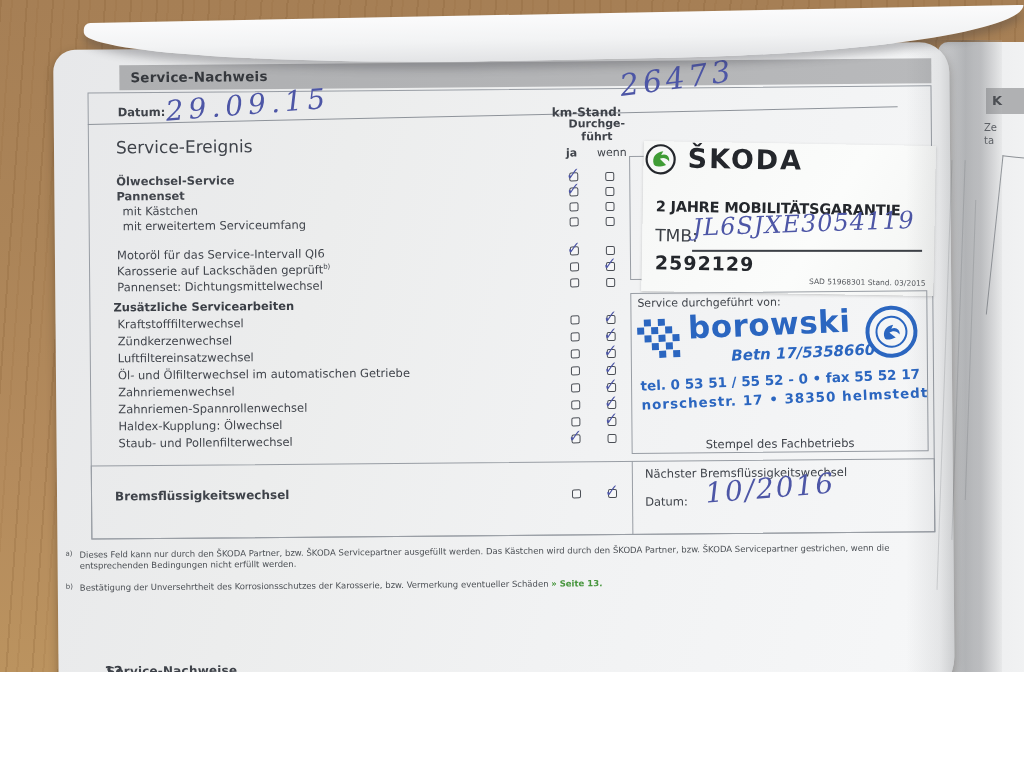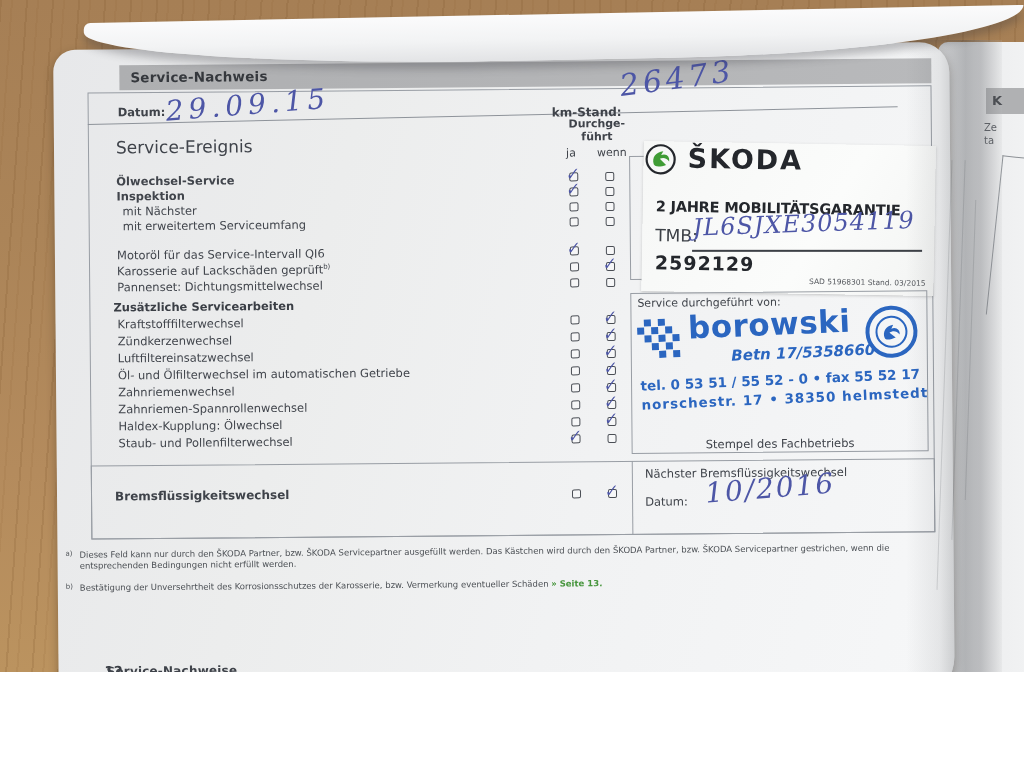--- a/index.html
+++ b/index.html
@@ -59,21 +59,21 @@
 
   
   .formbox{position:absolute;left:34px;top:43px;width:844px;height:447px;border:1px solid #989da4;}
   .slantline{position:absolute;left:34px;top:69px;width:810px;height:1px;background:#8e939a;transform:rotate(-0.75deg);}
 
   .lab{position:absolute;color:#3f434a;}
   .datum-label{left:64px;top:56px;font-size:11.5px;font-weight:bold;}
   .km-label{left:498px;top:60px;font-size:12px;font-weight:bold;}
   .ereignis-label{left:62px;top:88px;font-size:17px;}
   .durch{left:500px;top:72px;width:86px;text-align:center;font-size:11px;font-weight:bold;line-height:1.2;}
-  .ja-label{left:512px;top:101px;font-size:11px;}
+  .ja-label{left:512px;top:101px;font-size:11px;font-weight:bold;}
   .nein-label{left:543px;top:101px;font-size:11px;}
 
   
   .hand{font-family:"DejaVu Serif","Liberation Serif",serif;font-style:italic;color:#4d56a6;position:absolute;}
   .hw-date{left:112px;top:40px;font-size:28px;letter-spacing:5px;transform:rotate(-4deg);}
   .hw-km{left:566px;top:16px;font-size:30px;letter-spacing:4px;transform:rotate(-7deg);}
   .hw-next{left:648px;top:428px;font-size:28px;letter-spacing:2px;transform:rotate(-4deg);}
 
   
   .cl-row{position:absolute;left:0;width:590px;height:15px;}
@@ -163,28 +163,28 @@
     <div class="lab nein-label" data-bind="form.nein_label">wenn</div>
 
     <div class="cl-row bld" style="top:125px">
       <span class="cl-label"><span data-bind="checklist.rows.0.label">Ölwechsel-Service</span></span>
       <span class="box bja"></span>
         <span class="tick tja" data-bind="checklist.rows.0.ja">✓</span>
       <span class="box bnein"></span>
         <span class="tick tnein" data-bind="checklist.rows.0.nein"></span>
     </div>
     <div class="cl-row bld" style="top:140px">
-      <span class="cl-label"><span data-bind="checklist.rows.1.label">Inspektion</span></span>
+      <span class="cl-label"><span data-bind="checklist.rows.1.label">Pannenset</span></span>
       <span class="box bja"></span>
         <span class="tick tja" data-bind="checklist.rows.1.ja">✓</span>
       <span class="box bnein"></span>
         <span class="tick tnein" data-bind="checklist.rows.1.nein"></span>
     </div>
     <div class="cl-row ind" style="top:155px">
-      <span class="cl-label"><span data-bind="checklist.rows.2.label">mit Nächster</span></span>
+      <span class="cl-label"><span data-bind="checklist.rows.2.label">mit Kästchen</span></span>
       <span class="box bja"></span>
         <span class="tick tja" data-bind="checklist.rows.2.ja"></span>
       <span class="box bnein"></span>
         <span class="tick tnein" data-bind="checklist.rows.2.nein"></span>
     </div>
     <div class="cl-row ind" style="top:170px">
       <span class="cl-label"><span data-bind="checklist.rows.3.label">mit erweitertem Serviceumfang</span></span>
       <span class="box bja"></span>
         <span class="tick tja" data-bind="checklist.rows.3.ja"></span>
       <span class="box bnein"></span>

